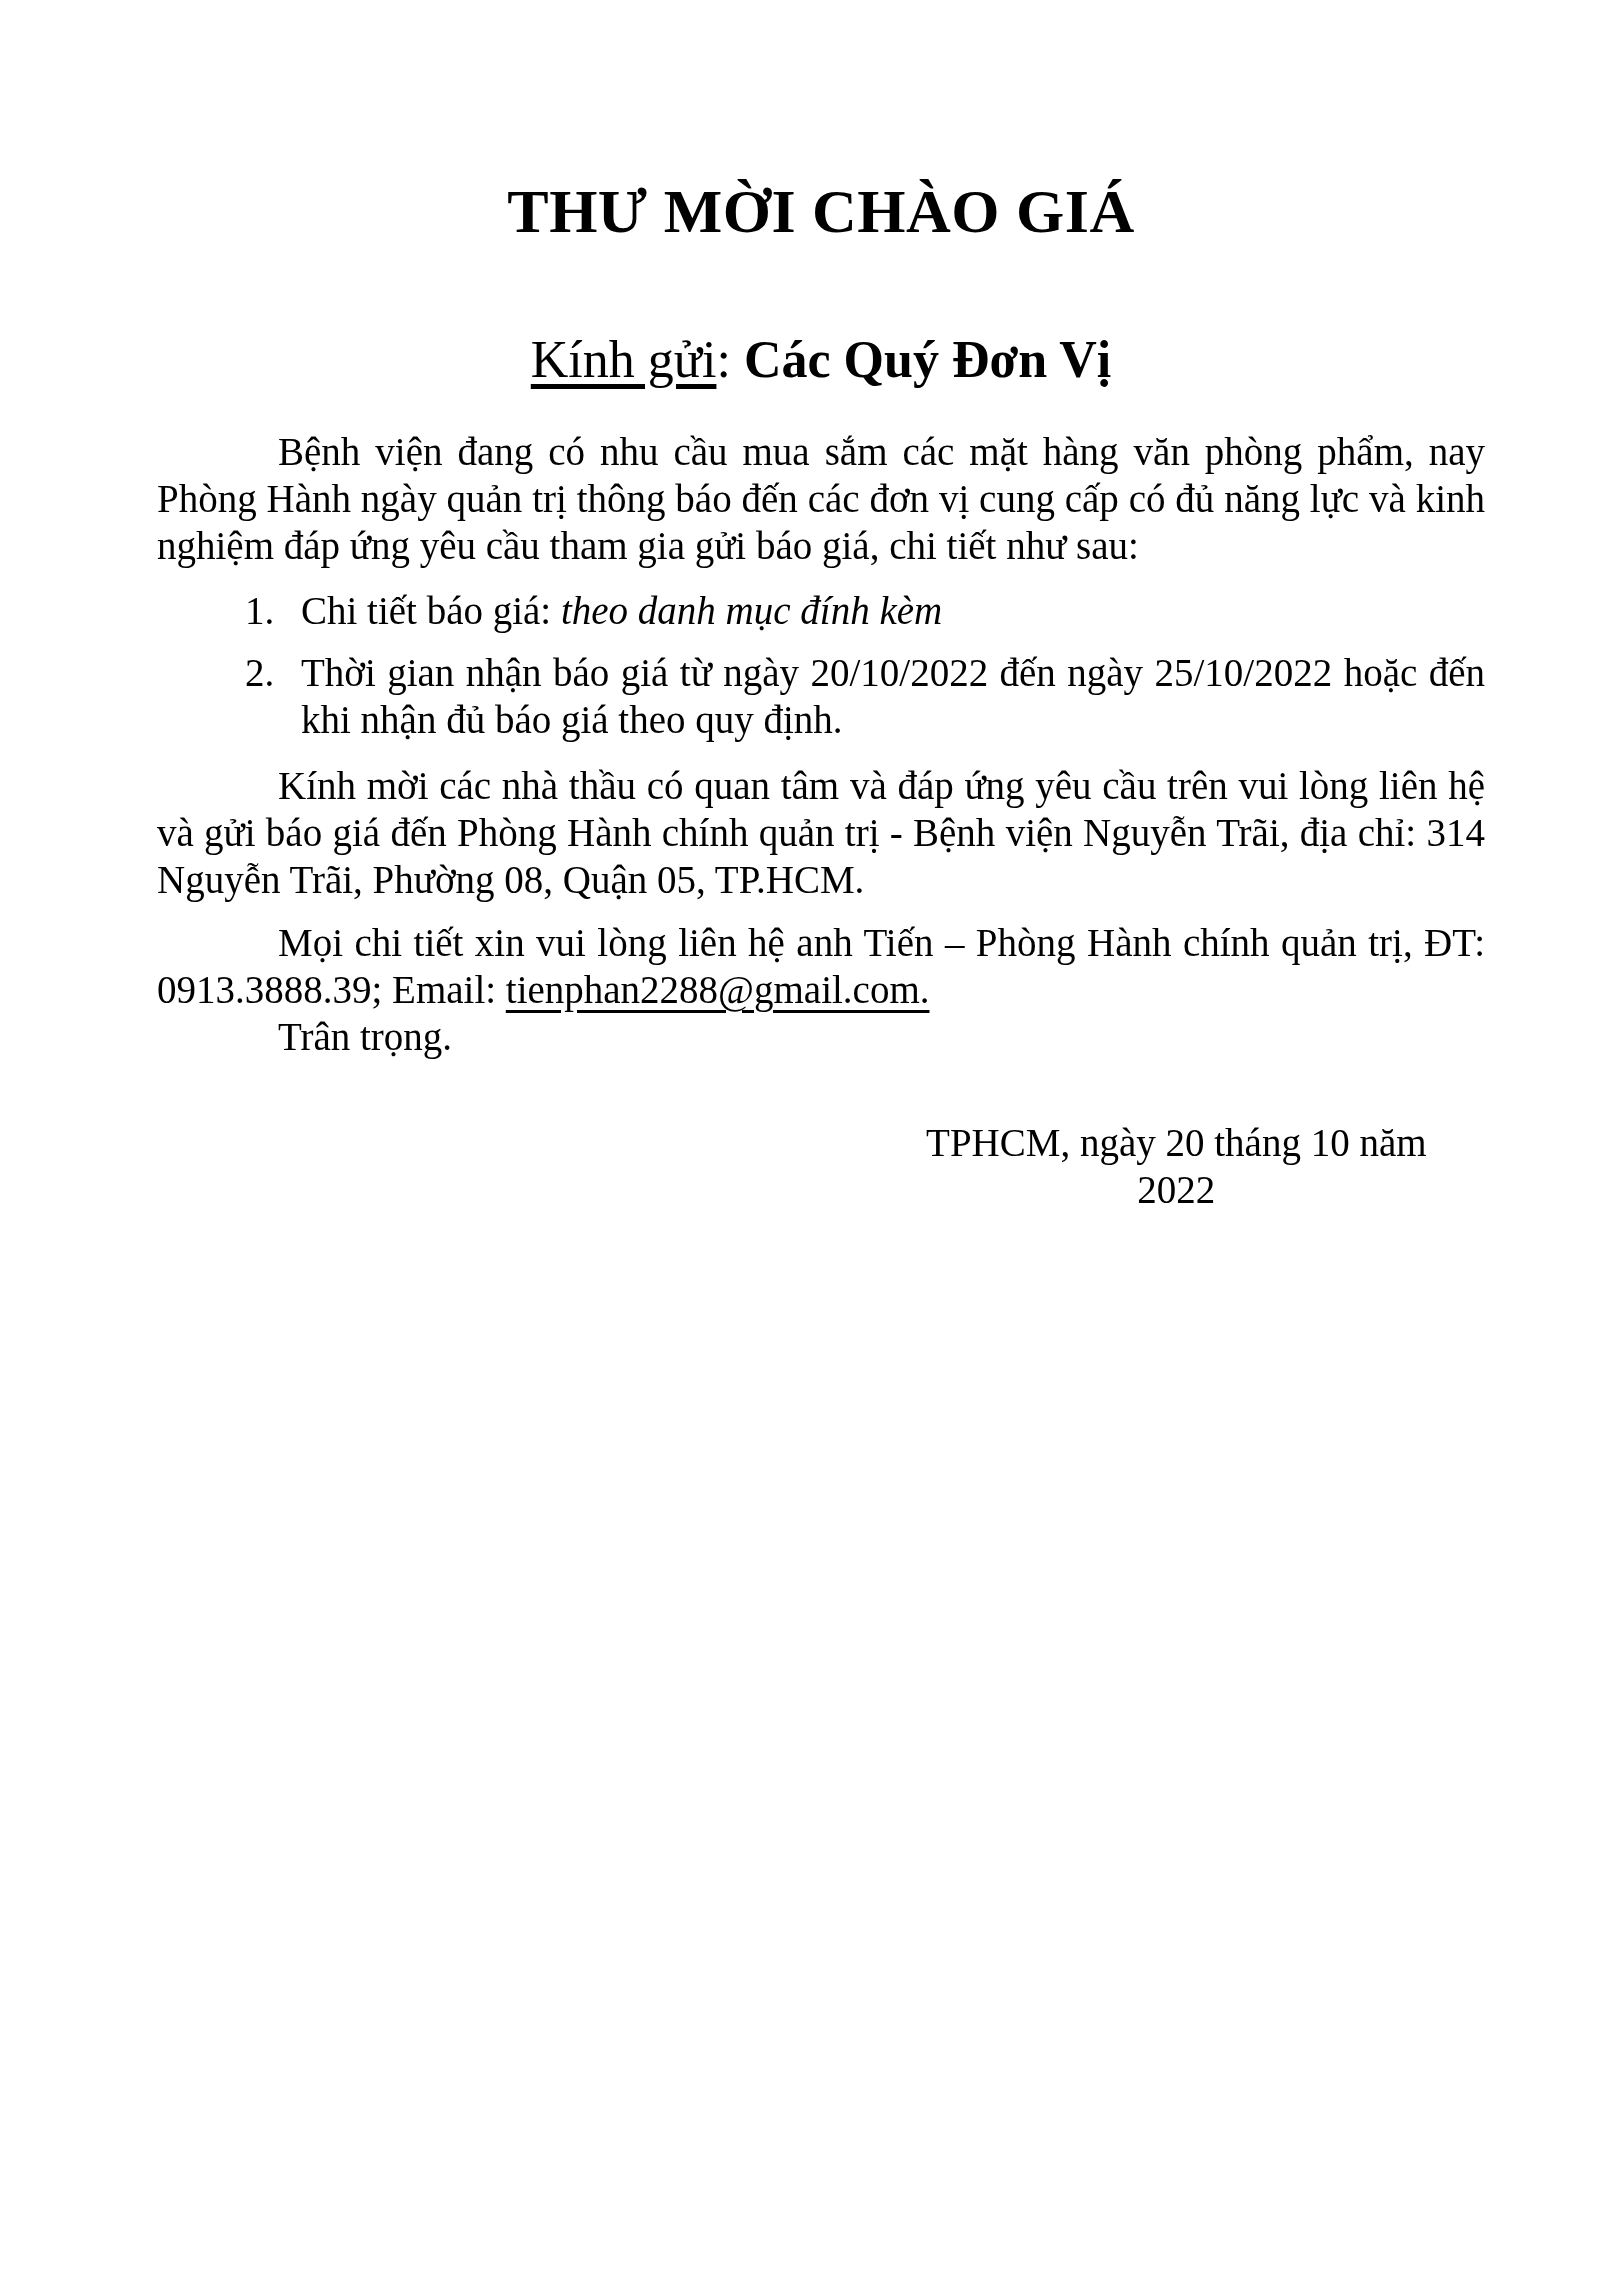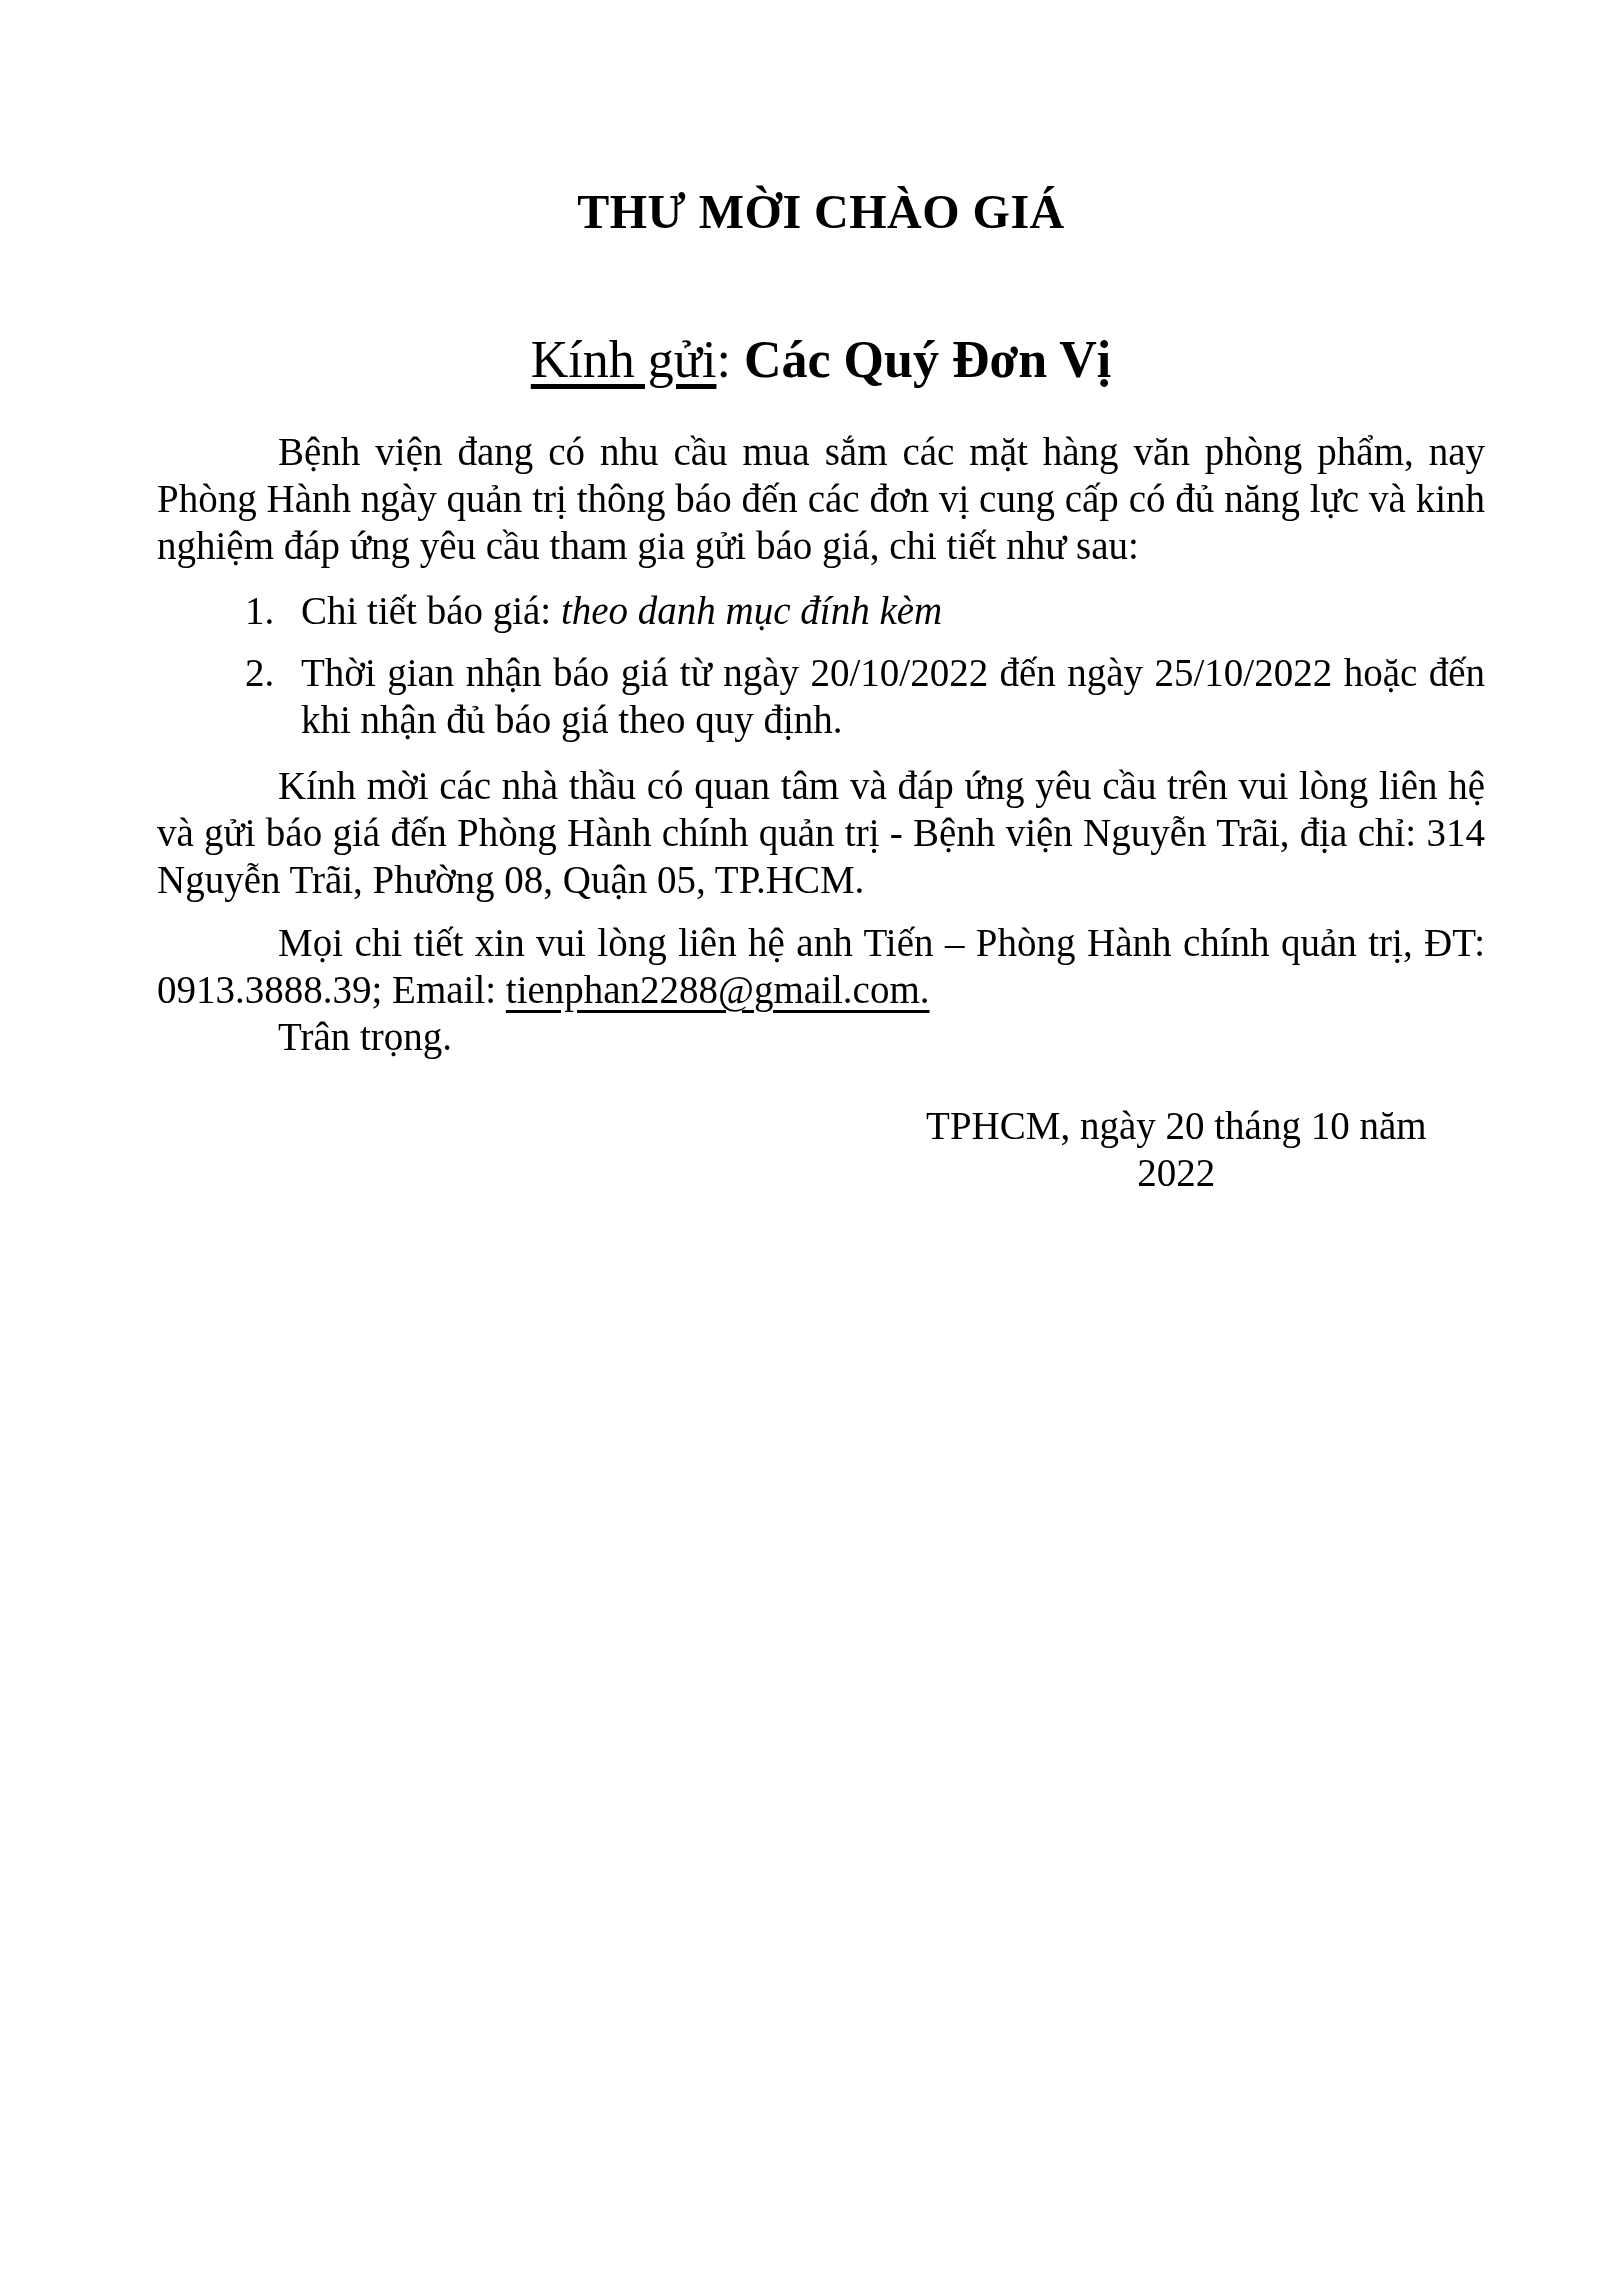--- a/index.html
+++ b/index.html
@@ -19,21 +19,21 @@
   }
   .page {
     box-sizing: border-box;
     width: 1621px;
     height: 2293px;
     padding: 0 136px 0 157px;
     background: #ffffff;
   }
   .doc-title {
     margin-top: 186px;
-    font-size: 48px;
+    font-size: 62px;
     line-height: 51px;
     font-weight: bold;
     text-align: center;
     letter-spacing: 0.5px;
   }
   .salutation {
     margin-top: 98px;
     font-size: 52px;
     line-height: 49px;
     text-align: center;
@@ -70,21 +70,21 @@
   .para-contact { margin-top: 16px; }
   .email-underline {
     text-decoration: underline;
     text-underline-offset: 6.9px;
   }
   .closing {
     margin-top: 0;
     text-indent: 121px;
   }
   .signature {
-    margin-top: 42px;
+    margin-top: 59px;
     width: 588px;
     margin-left: auto;
     margin-right: 14.7px;
     text-align: center;
   }
   .signature .place-date {
     line-height: 47px;
   }
   .signature .signer-title {
     line-height: 47px;

